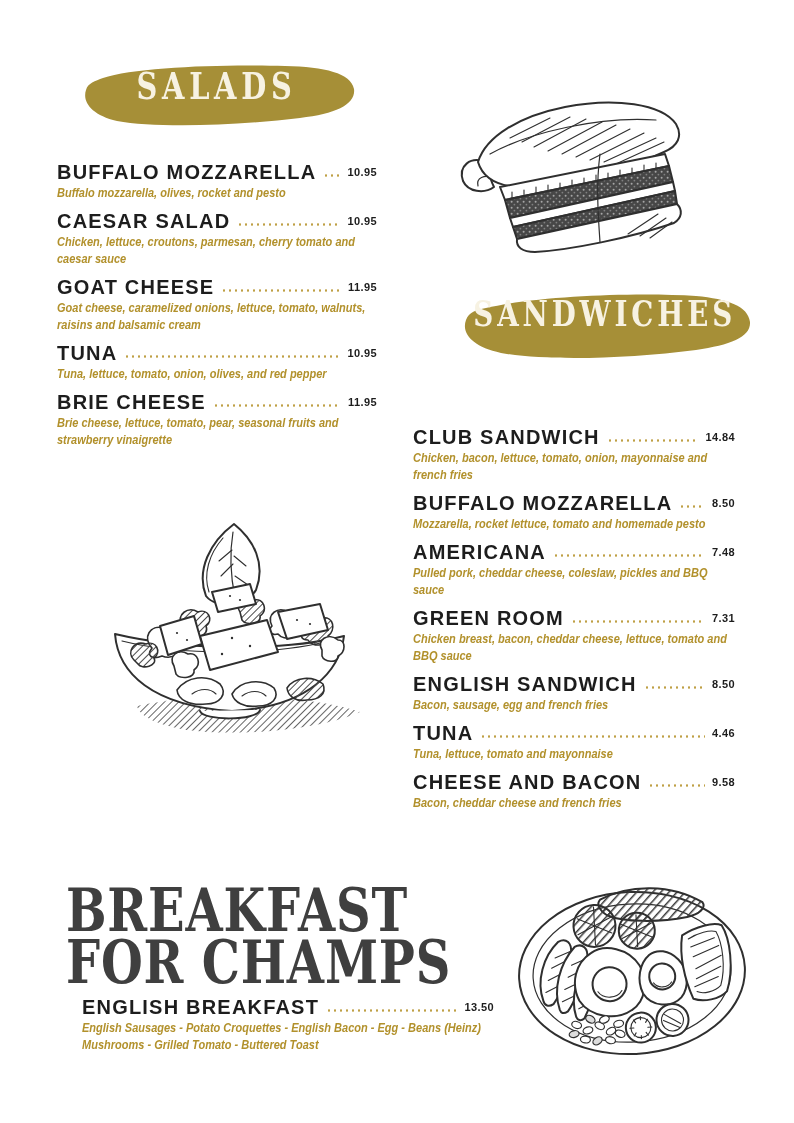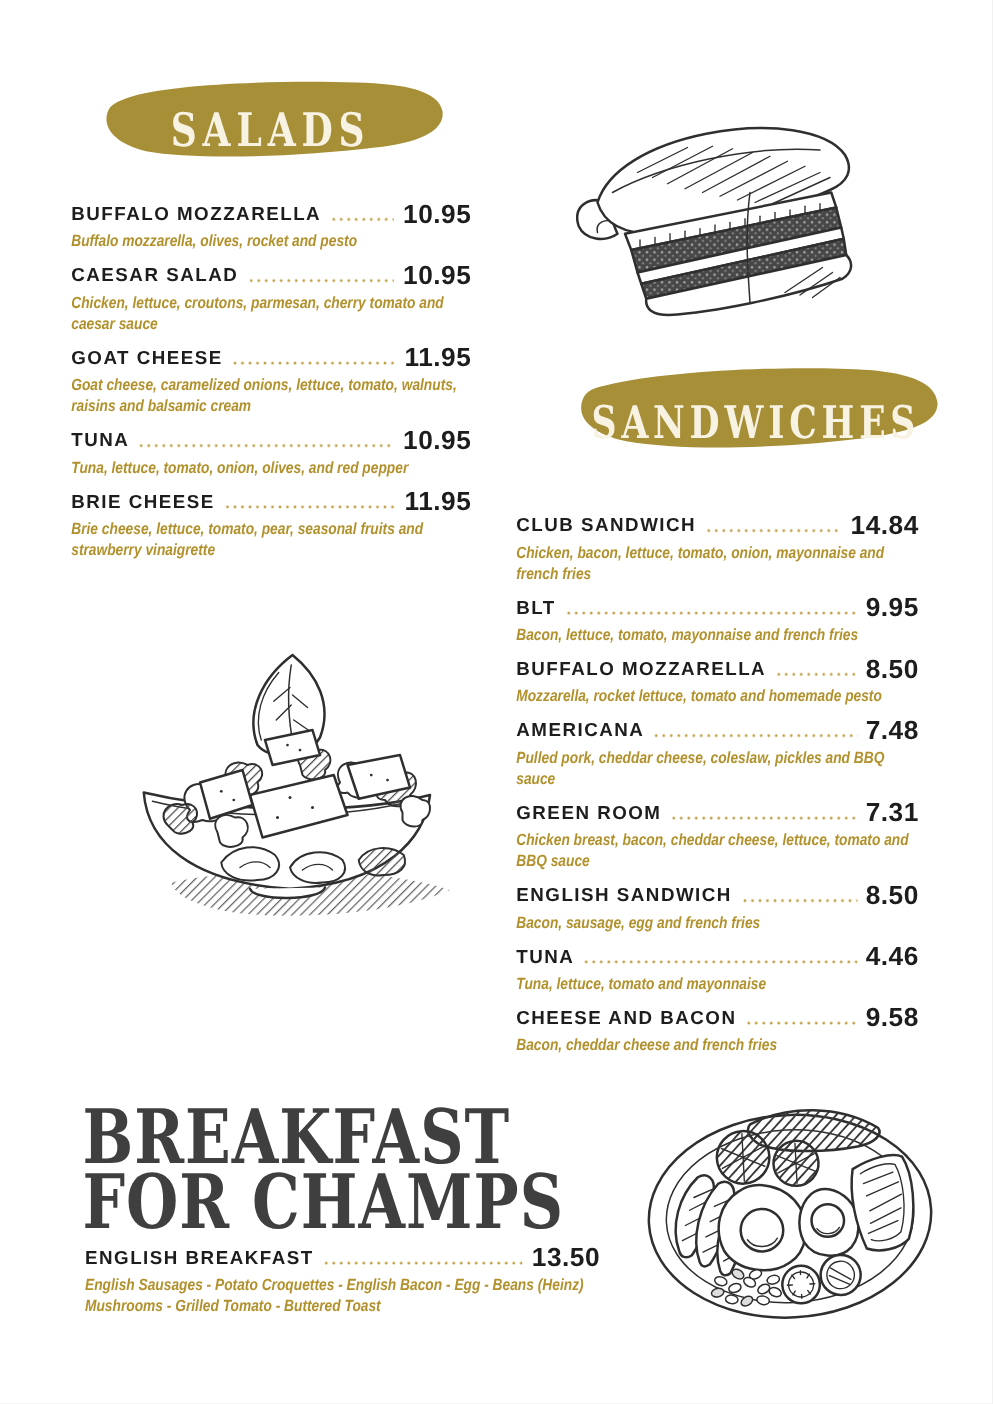--- a/index.html
+++ b/index.html
@@ -2,44 +2,44 @@
 <html><head>
 <meta charset="utf-8">
 <style>
   html,body{margin:0;padding:0;background:#e8e8e8;}
   .page{
     position:relative;width:794px;height:1123px;background:#ffffff;
     margin:0 auto;overflow:hidden;
     font-family:"Liberation Sans",sans-serif;color:#1d1d1d;
   }
   
-  .blob{position:absolute;display:flex;align-items:flex-end;justify-content:center;}
+  .blob{position:absolute;display:flex;align-items:flex-start;justify-content:center;}
   .blob svg{position:absolute;inset:0;width:100%;height:100%;}
   .blob-label{
     position:relative;z-index:2;display:inline-block;
     font-family:"DejaVu Serif",serif;font-weight:bold;color:#f7f2e2;
     transform:scaleX(0.78);transform-origin:center center;white-space:nowrap;
   }
   .blob-salads{left:75px;top:64px;width:282px;height:62px;}
   .blob-salads .blob-label{font-size:37px;letter-spacing:6px;}
   .blob-sandwiches{left:456px;top:292px;width:297px;height:67px;}
   .blob-sandwiches .blob-label{font-size:36px;letter-spacing:5px;transform:scaleX(0.77);}
   
   .col{position:absolute;}
   .col-salads{left:57px;top:163px;width:320px;}
-  .col-sandwiches{left:413px;top:412px;width:322px;}
-  .col-breakfast{left:68px;top:998px;width:412px;}
+  .col-sandwiches{left:413px;top:428px;width:322px;}
+  .col-breakfast{left:82px;top:998px;width:412px;}
   .menu-item{margin-bottom:11px;}
   .item-row{display:flex;align-items:flex-end;height:18px;}
   .item-name{
-    font-weight:bold;font-size:15px;letter-spacing:1.2px;white-space:nowrap;
+    font-weight:bold;font-size:20px;letter-spacing:1.2px;white-space:nowrap;
     line-height:18px;color:#1d1d1d;
   }
   .item-price{
-    font-weight:bold;font-size:21px;letter-spacing:.4px;white-space:nowrap;
+    font-weight:bold;font-size:11px;letter-spacing:.4px;white-space:nowrap;
     line-height:18px;color:#1d1d1d;
   }
   .leader{
     flex:1;height:3px;margin:0 7px 4px 7px;min-width:14px;
     background-image:radial-gradient(circle,#bfa045 1px,rgba(0,0,0,0) 1.3px);
     background-size:6px 3px;background-repeat:repeat-x;background-position:left bottom;
   }
   .item-desc{
     margin-top:3px;font-style:italic;font-weight:bold;font-size:13px;line-height:17px;
     color:#b2912c;width:118%;transform:scaleX(0.847);transform-origin:left top;
@@ -186,28 +186,20 @@
     <div class="menu-item">
       <div class="item-row">
         <span class="item-name">CLUB SANDWICH</span>
         <span class="leader"></span>
         <span class="item-price">14.84</span>
       </div>
       <div class="item-desc">Chicken, bacon, lettuce, tomato, onion, mayonnaise and french fries</div>
     </div>
     <div class="menu-item">
       <div class="item-row">
-        <span class="item-name">BLT</span>
-        <span class="leader"></span>
-        <span class="item-price">9.95</span>
-      </div>
-      <div class="item-desc">Bacon, lettuce, tomato, mayonnaise and french fries</div>
-    </div>
-    <div class="menu-item">
-      <div class="item-row">
         <span class="item-name">BUFFALO MOZZARELLA</span>
         <span class="leader"></span>
         <span class="item-price">8.50</span>
       </div>
       <div class="item-desc">Mozzarella, rocket lettuce, tomato and homemade pesto</div>
     </div>
     <div class="menu-item">
       <div class="item-row">
         <span class="item-name">AMERICANA</span>
         <span class="leader"></span>

